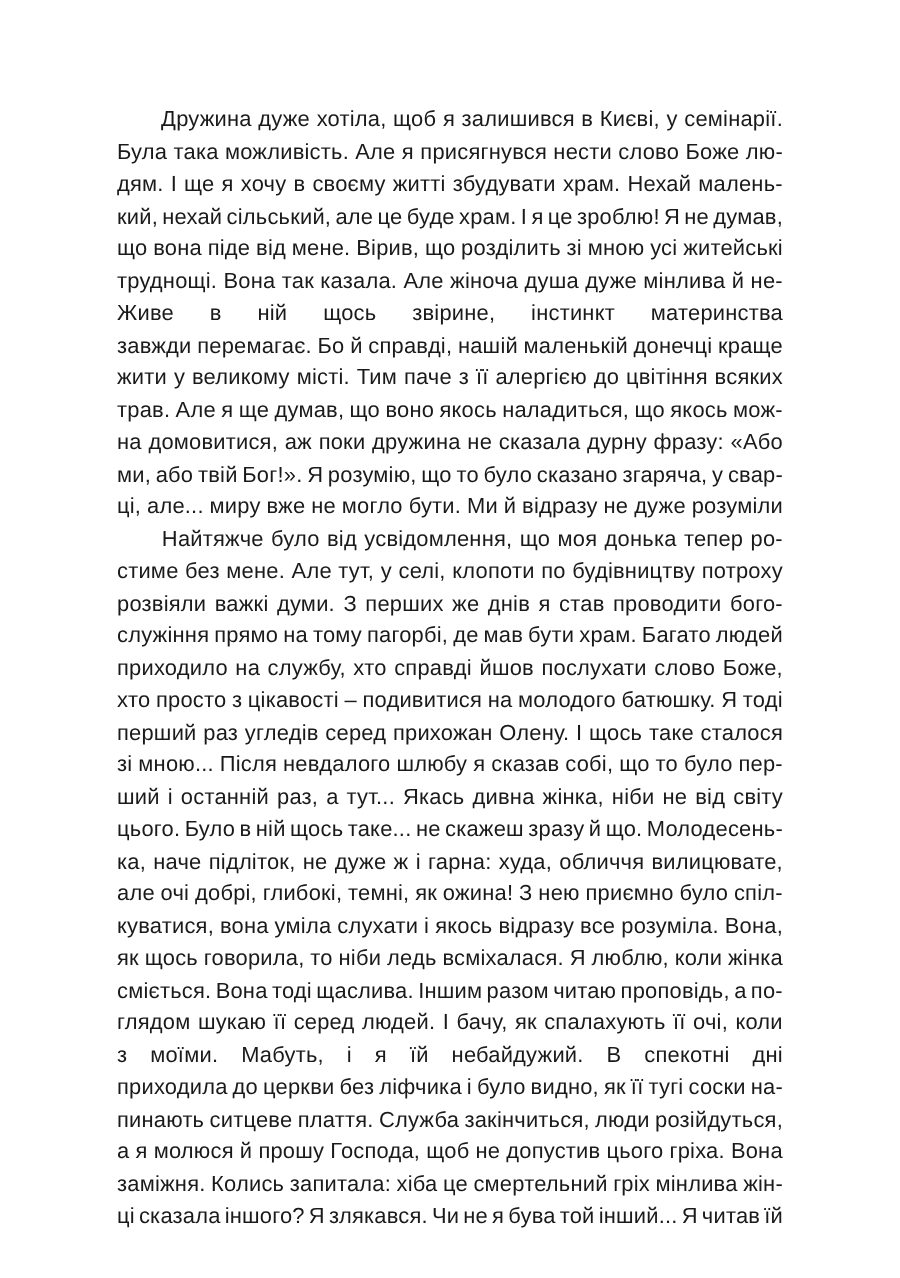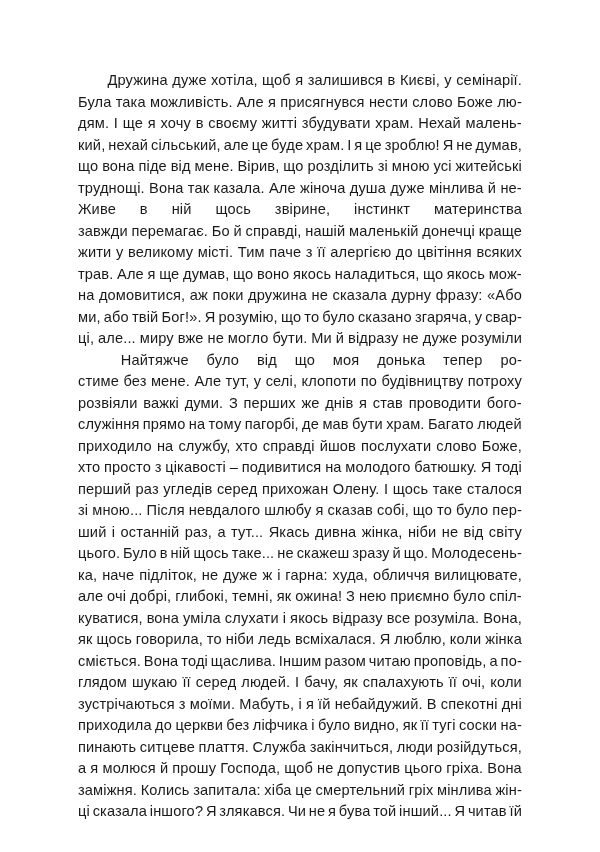--- a/index.html
+++ b/index.html
@@ -268,20 +268,21 @@
           <span class="w">не</span>
           <span class="w">дуже</span>
           <span class="w">розуміли</span>
         </span>
       </p>
     <p class="para" id="p2">
         <span class="line just indent">
           <span class="w">Найтяжче</span>
           <span class="w">було</span>
           <span class="w">від</span>
+          <span class="w">усвідомлення,</span>
           <span class="w">що</span>
           <span class="w">моя</span>
           <span class="w">донька</span>
           <span class="w">тепер</span>
           <span class="w">ро-</span>
         </span>
         <span class="line just">
           <span class="w">стиме</span>
           <span class="w">без</span>
           <span class="w">мене.</span>
@@ -471,21 +472,20 @@
           <span class="w">людей.</span>
           <span class="w">І</span>
           <span class="w">бачу,</span>
           <span class="w">як</span>
           <span class="w">спалахують</span>
           <span class="w">її</span>
           <span class="w">очі,</span>
           <span class="w">коли</span>
         </span>
         <span class="line just">
-          <span class="w">зустрічаються</span>
           <span class="w">з</span>
           <span class="w">моїми.</span>
           <span class="w">Мабуть,</span>
           <span class="w">і</span>
           <span class="w">я</span>
           <span class="w">їй</span>
           <span class="w">небайдужий.</span>
           <span class="w">В</span>
           <span class="w">спекотні</span>
           <span class="w">дні</span>

